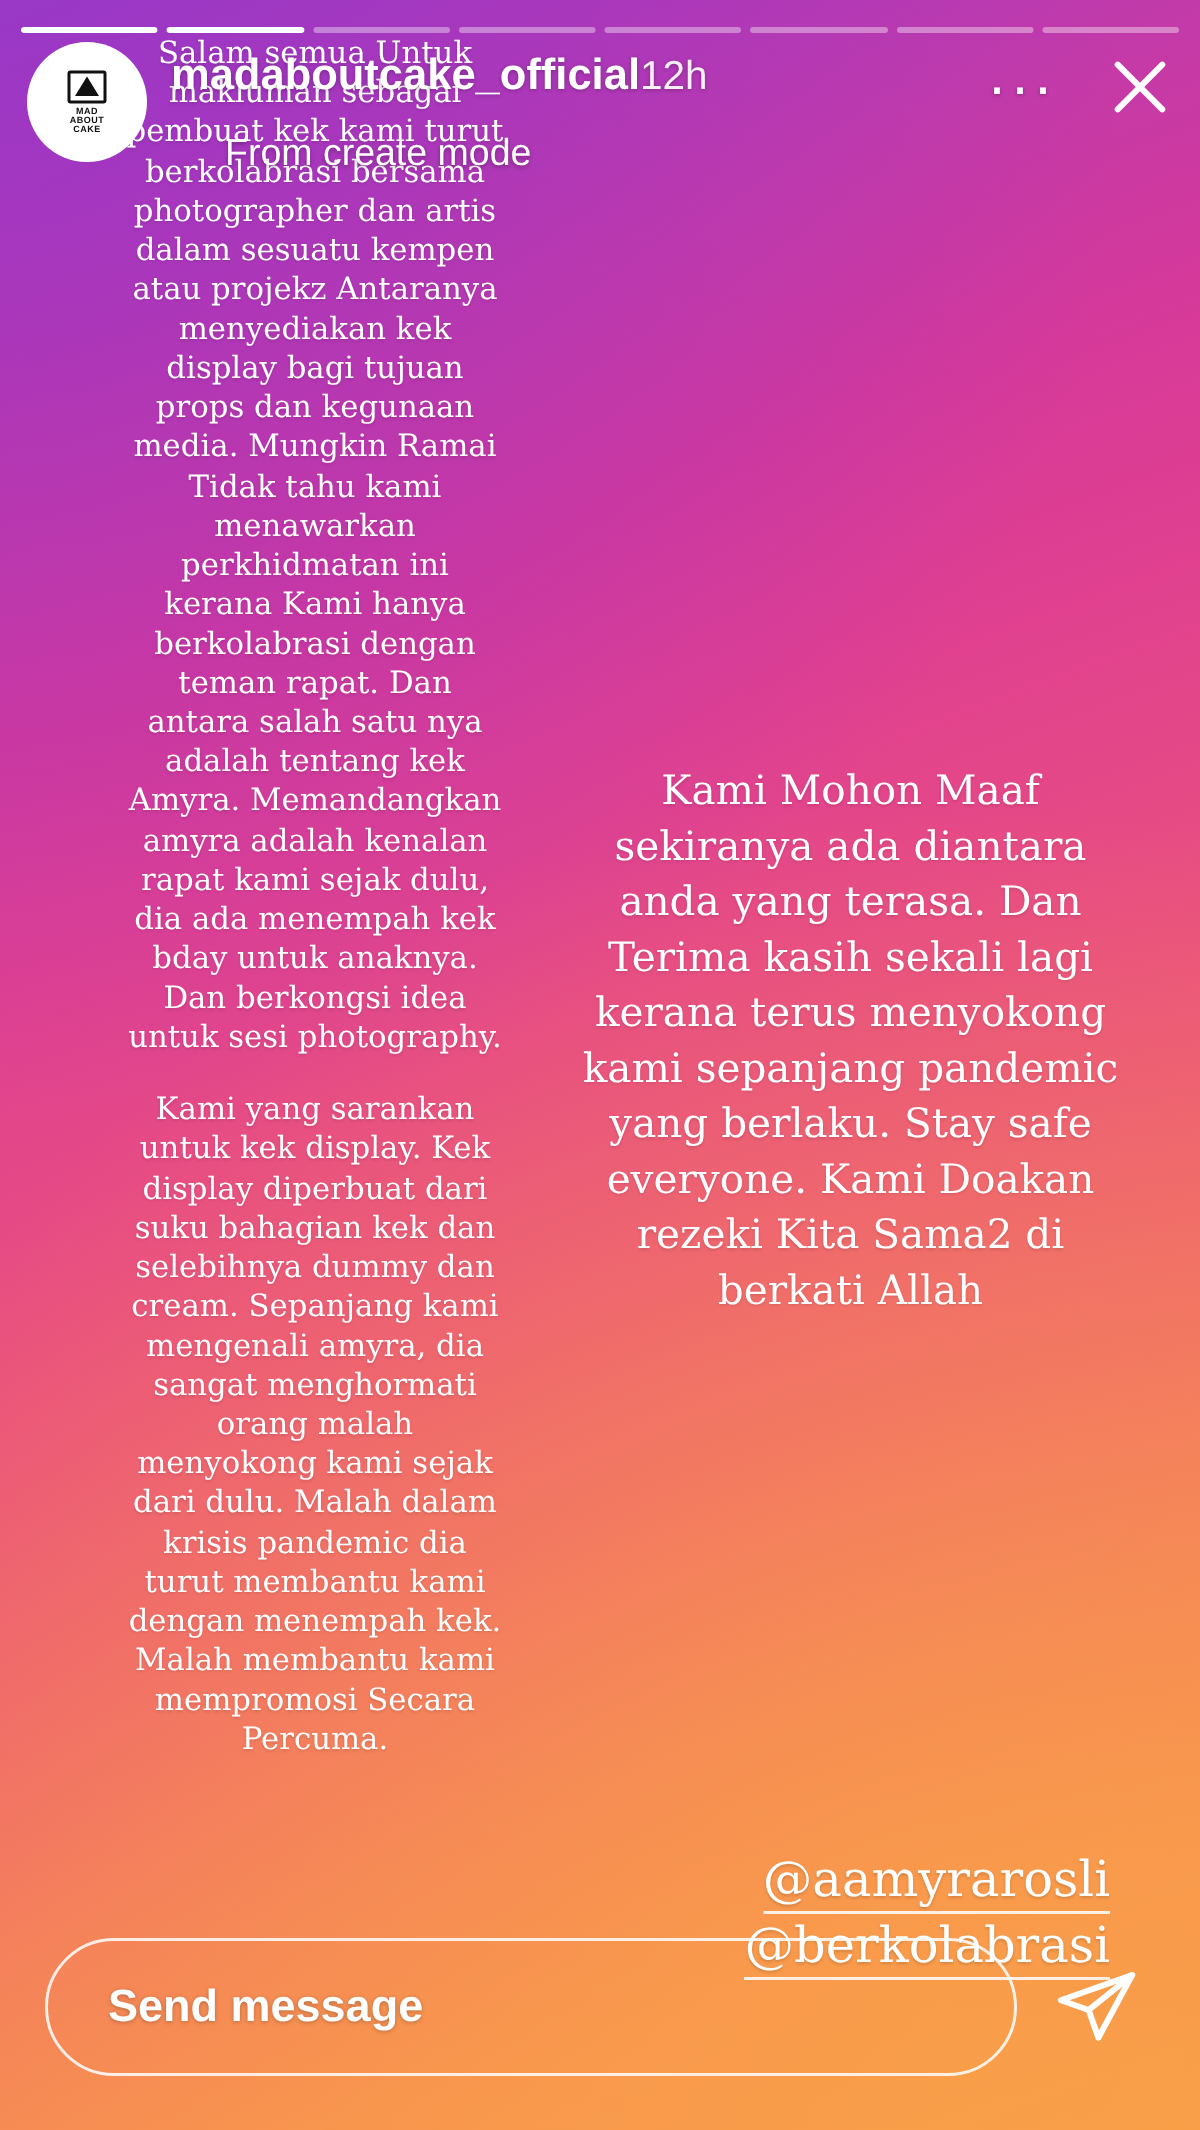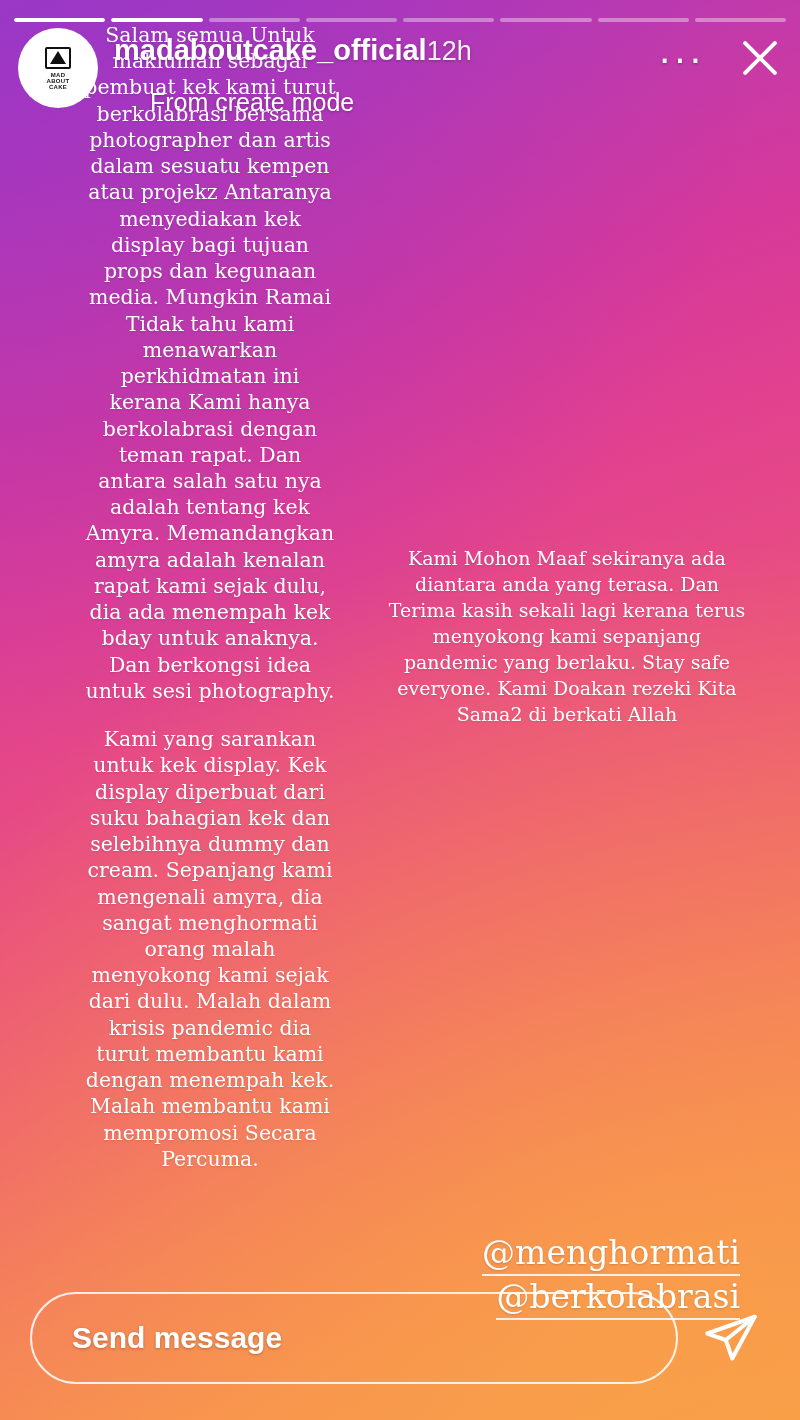--- a/index.html
+++ b/index.html
@@ -199,23 +199,23 @@
     font-size: 20.5px;
     line-height: 1.28;
     z-index: 10;
   }
   .left-col p { margin-bottom: 22px; }
   .left-col p:last-child { margin-bottom: 0; }
 
   .right-col {
     position: absolute;
     left: 386px;
-    top: 545px;
+    top: 510px;
     width: 362px;
-    font-size: 19px;
+    font-size: 27px;
     line-height: 1.37;
     z-index: 10;
   }
 
   .mentions {
     position: absolute;
     left: 420px;
     top: 1232px;
     width: 320px;
     text-align: right;
@@ -324,21 +324,21 @@
   <div class="create-mode">From create mode</div>
 
   <div class="left-col serif">
     <p>Salam semua Untuk makluman sebagai pembuat kek kami turut berkolabrasi bersama photographer dan artis dalam sesuatu kempen atau projekz Antaranya menyediakan kek display bagi tujuan props dan kegunaan media. Mungkin Ramai Tidak tahu kami menawarkan perkhidmatan ini kerana Kami hanya berkolabrasi dengan teman rapat. Dan antara salah satu nya adalah tentang kek Amyra. Memandangkan amyra adalah kenalan rapat kami sejak dulu, dia ada menempah kek bday untuk anaknya. Dan berkongsi idea untuk sesi photography.</p>
     <p>Kami yang sarankan untuk kek display. Kek display diperbuat dari suku bahagian kek dan selebihnya dummy dan cream. Sepanjang kami mengenali amyra, dia sangat menghormati orang malah menyokong kami sejak dari dulu. Malah dalam krisis pandemic dia turut membantu kami dengan menempah kek. Malah membantu kami mempromosi Secara Percuma.</p>
   </div>
 
   <div class="right-col serif">Kami Mohon Maaf sekiranya ada diantara anda yang terasa. Dan Terima kasih sekali lagi kerana terus menyokong kami sepanjang pandemic yang berlaku. Stay safe everyone. Kami Doakan rezeki Kita Sama2 di berkati Allah</div>
 
   <div class="mentions">
-    <div><span class="mention">@menghormati</span></div>
+    <div><span class="mention">@aamyrarosli</span></div>
     <div><span class="mention">@berkolabrasi</span></div>
   </div>
 
   <div class="footer">
     <div class="message-box">
       <span>Send message</span>
     </div>
     <div class="send-icon">
       <svg width="60" height="60" viewBox="0 0 24 24" fill="none" stroke="#ffffff" stroke-width="1.6" stroke-linejoin="round" stroke-linecap="round">
         <path d="M21.5 3.5L2.5 10.2l7.4 2.6 2.6 7.4z"></path>

